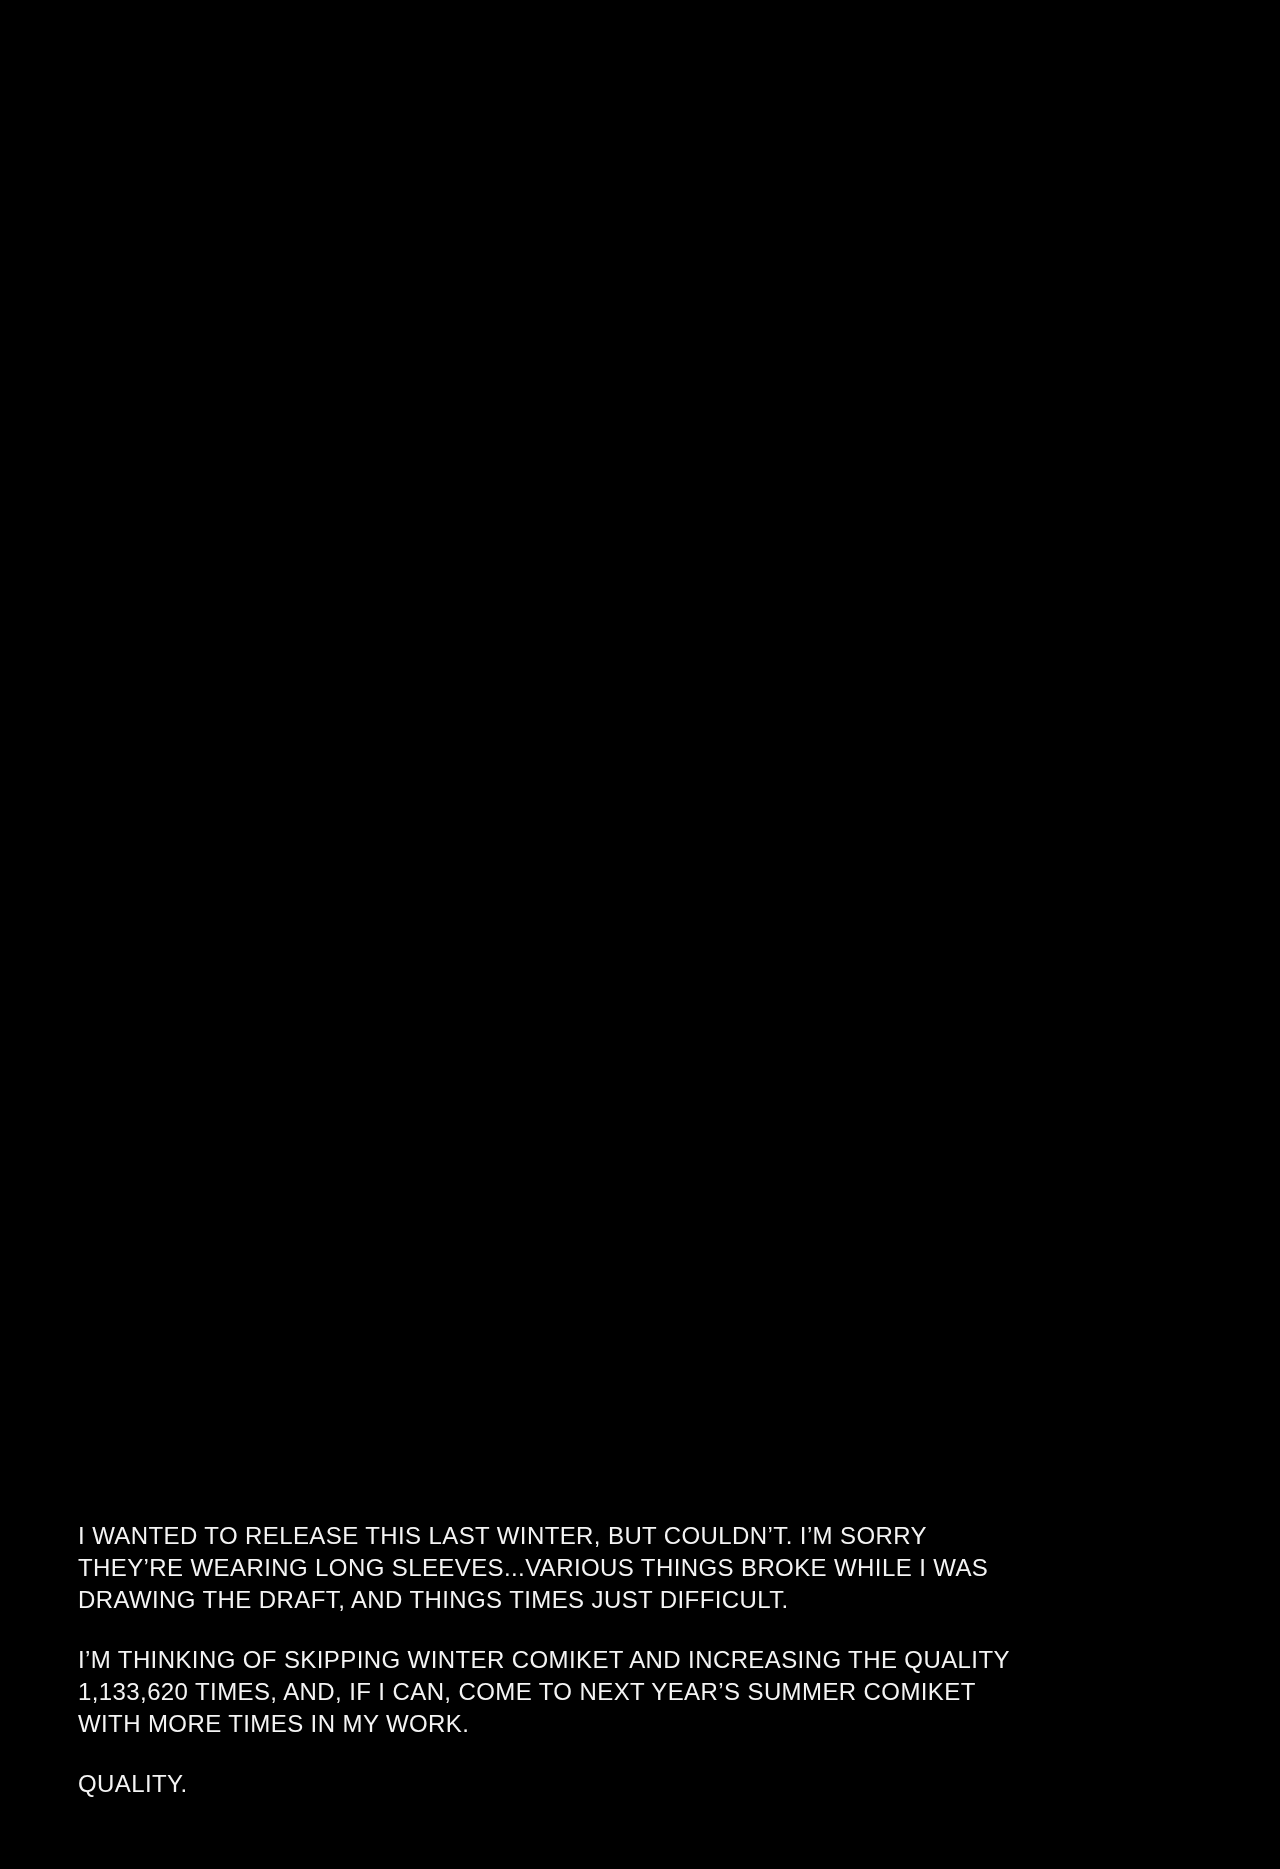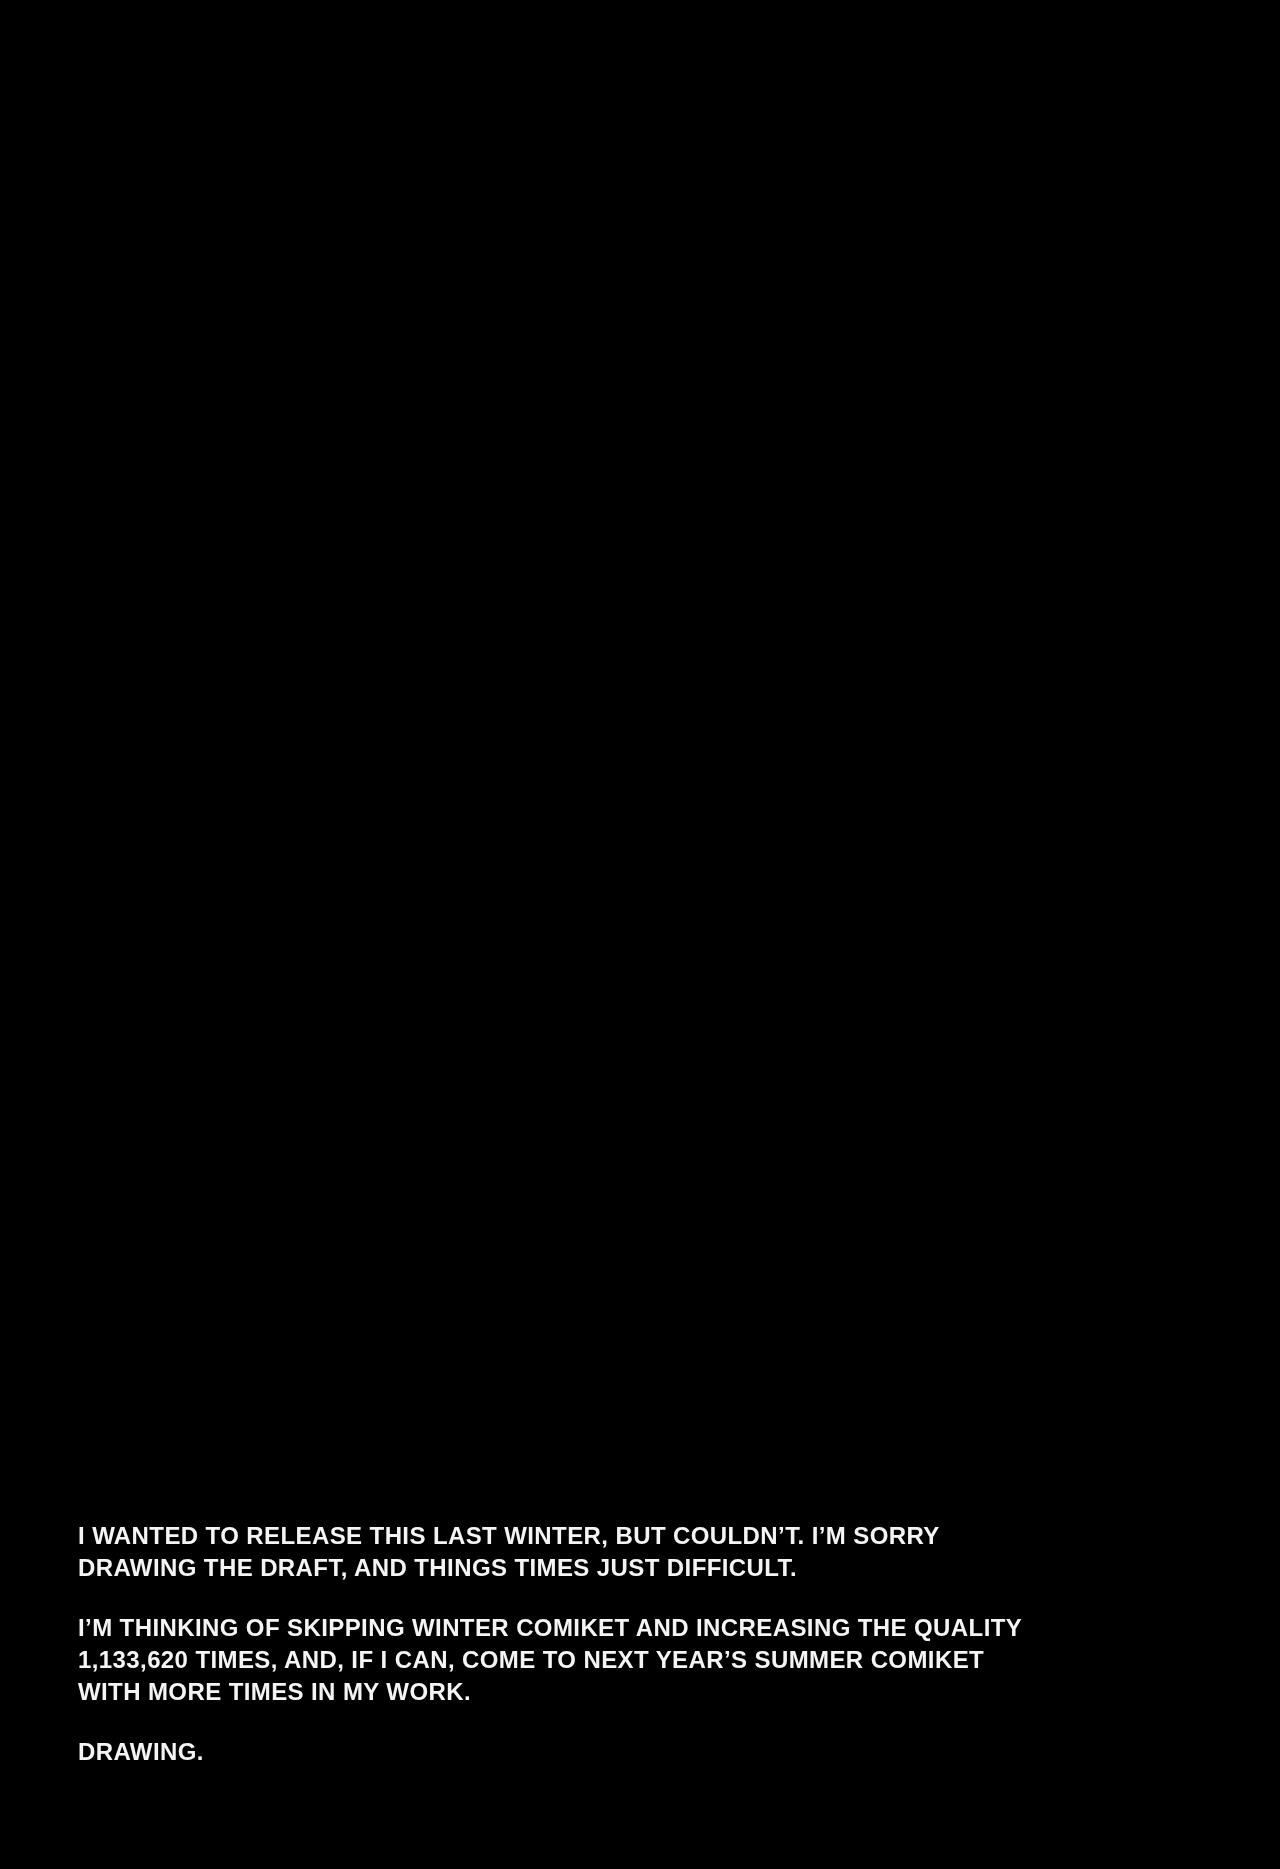--- a/index.html
+++ b/index.html
@@ -19,21 +19,21 @@
     inset: 0;
     background: #000000;
   }
   .afterword {
     position: absolute;
     left: 78px;
     top: 1520px;
     width: 1140px;
     color: #f4f4f4;
     font-size: 24px;
-    font-weight: bold;
+    font-weight: normal;
     line-height: 32px;
     letter-spacing: 0.4px;
   }
   .afterword p {
     margin: 0 0 28px 0;
   }
   .afterword .line {
     display: block;
     white-space: nowrap;
   }
@@ -41,22 +41,23 @@
     margin-top: 30px;
   }
 </style>
 </head>
 <body>
 
 <div class="page">
   <div class="afterword">
     <p>
       <span class="line">I WANTED TO RELEASE THIS LAST WINTER, BUT COULDN’T. I’M SORRY</span>
+      <span class="line">THEY’RE WEARING LONG SLEEVES...VARIOUS THINGS BROKE WHILE I WAS</span>
       <span class="line">DRAWING THE DRAFT, AND THINGS TIMES JUST DIFFICULT.</span>
     </p>
     <p>
       <span class="line">I’M THINKING OF SKIPPING WINTER COMIKET AND INCREASING THE QUALITY</span>
       <span class="line">1,133,620 TIMES, AND, IF I CAN, COME TO NEXT YEAR’S SUMMER COMIKET</span>
       <span class="line">WITH MORE TIMES IN MY WORK.</span>
     </p>
-    <p class="signature">DRAWING.</p>
+    <p class="signature">QUALITY.</p>
   </div>
 </div>
 
 </body></html>

